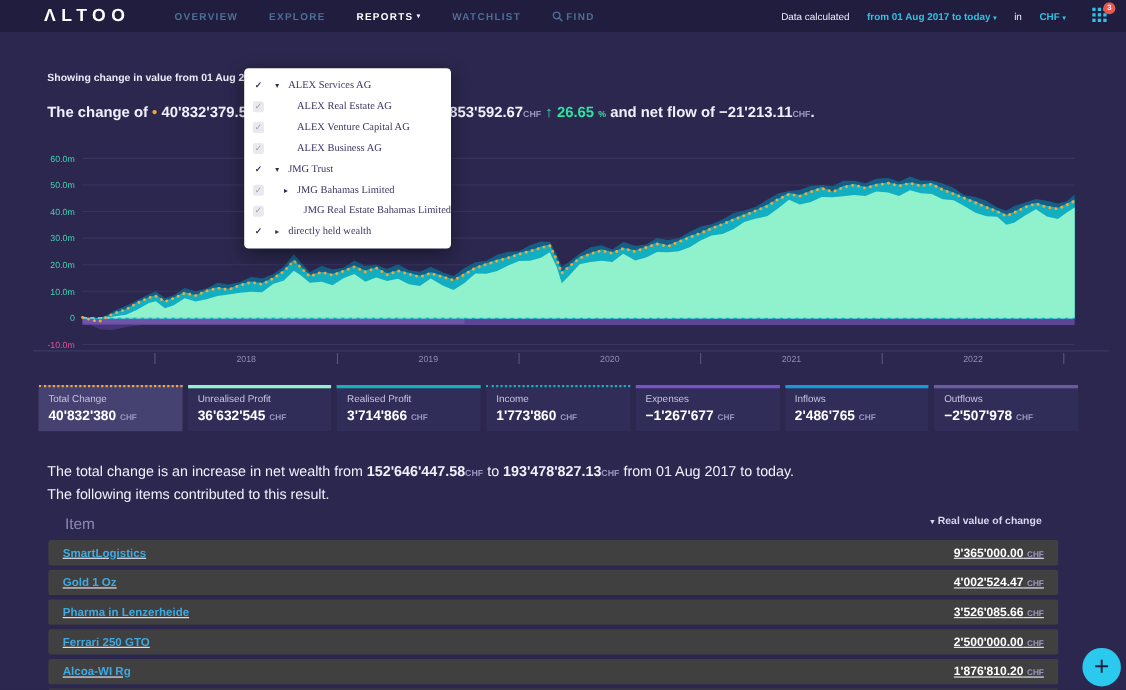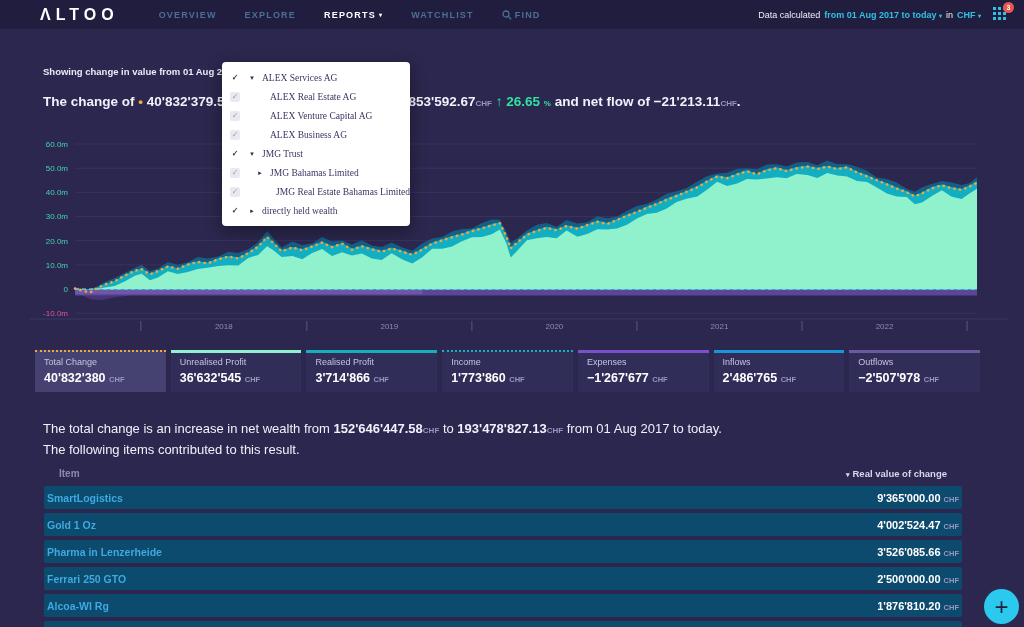--- a/index.html
+++ b/index.html
@@ -8,21 +8,21 @@
 
   
   .topnav { position:absolute; top:0; left:0; width:1024px; height:29px; background:#211d3e;
             display:flex; align-items:center; z-index:5; }
   .logo { margin-left:40px; font-size:16px; font-weight:600; letter-spacing:5px; color:#ffffff; }
   .menu { display:flex; margin-left:40px; gap:28px; align-items:center; }
   .menu-item { font-size:9px; font-weight:bold; letter-spacing:1.2px; color:#4c6f97; cursor:pointer;
                display:flex; align-items:center; gap:3px; }
   .menu-item.active { color:#ffffff; }
   .caret { font-size:6px; line-height:1; }
-  .nav-right { margin-left:auto; margin-right:16px; display:flex; align-items:center; gap:4px; font-size:9px; }
+  .nav-right { margin-left:auto; margin-right:16px; display:flex; align-items:center; gap:16px; font-size:9px; }
   .cyan-b { color:#2fc1e4; font-weight:bold; }
   .grid-icon { position:relative; width:15px; height:15px; display:grid;
                grid-template-columns:repeat(3,3px); grid-template-rows:repeat(3,3px); gap:2px; margin-left:8px; }
   .grid-icon i { width:3px; height:3px; background:#2fc1e4; }
   .badge { position:absolute; top:-5px; right:-6px; width:11px; height:11px; border-radius:50%;
            background:#e8574d; color:#fff; font-size:7px; font-weight:bold;
            display:flex; align-items:center; justify-content:center; }
 
   
   .filter-line { position:absolute; top:66px; left:43px; font-size:9.5px; font-weight:bold; color:#eceaf8; }
@@ -61,25 +61,25 @@
   .card-value .unit { font-size:7.5px; color:#9a96c2; font-weight:bold; }
 
   
   .summary { position:absolute; top:419px; left:43px; font-size:13px; line-height:19px; color:#f2f0fc; }
   .summary b { font-weight:bold; }
   .summary .unit { font-size:8px; color:#9a96c2; font-weight:bold; }
 
   
   .table { position:absolute; top:468px; left:44px; width:918px; }
   .t-head { display:flex; justify-content:space-between; padding:0 15px; margin-bottom:7px; }
-  .t-head .col-item { font-size:10px; color:#8d89b5;font-weight:bold; }
+  .t-head .col-item { font-size:14px; color:#8d89b5; }
   .t-head .col-val { font-size:9.5px; font-weight:bold; color:#d9d6ee; cursor:pointer; }
   .t-head .sort { font-size:7px; margin-right:3px; }
   .t-row { display:flex; justify-content:space-between; align-items:center; height:23px; margin-bottom:4px;
-           background:#0c4a6e; border-radius:2px; padding:0 3px; cursor:pointer; }
+           background:#404040; border-radius:2px; padding:0 13px; cursor:pointer;text-decoration:underline; }
   .t-item { font-size:10.5px; color:#3fa9e0; font-weight:bold; }
   .t-val { font-size:11px; font-weight:bold; color:#ffffff; }
   .t-val .unit { font-size:7.5px; color:#9a96c2; }
 
   
   .fab { position:absolute; left:984px; top:589px; width:35px; height:35px; border-radius:50%;
          background:#2cc9ee; color:#211d3e; font-size:24px; font-weight:300; display:flex;
          align-items:center; justify-content:center; cursor:pointer; z-index:6; }
 </style>
 </head>

